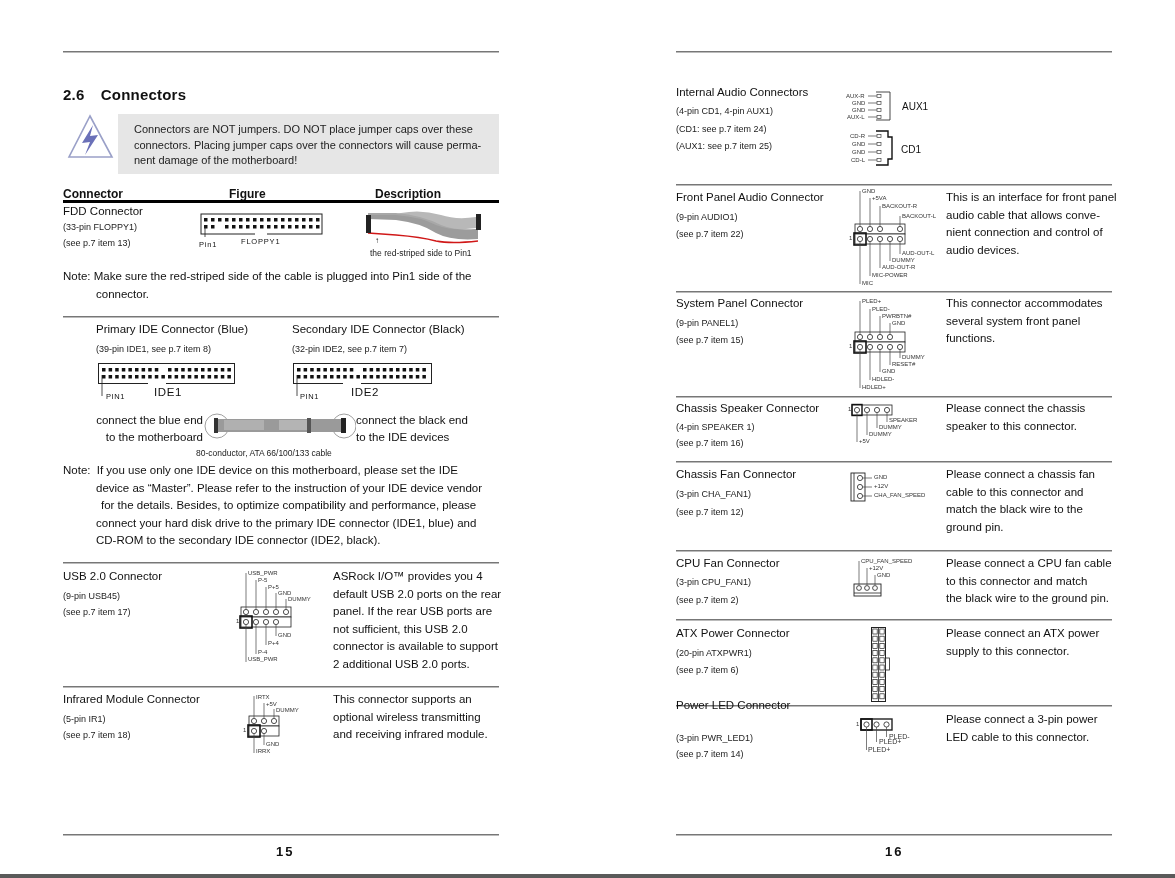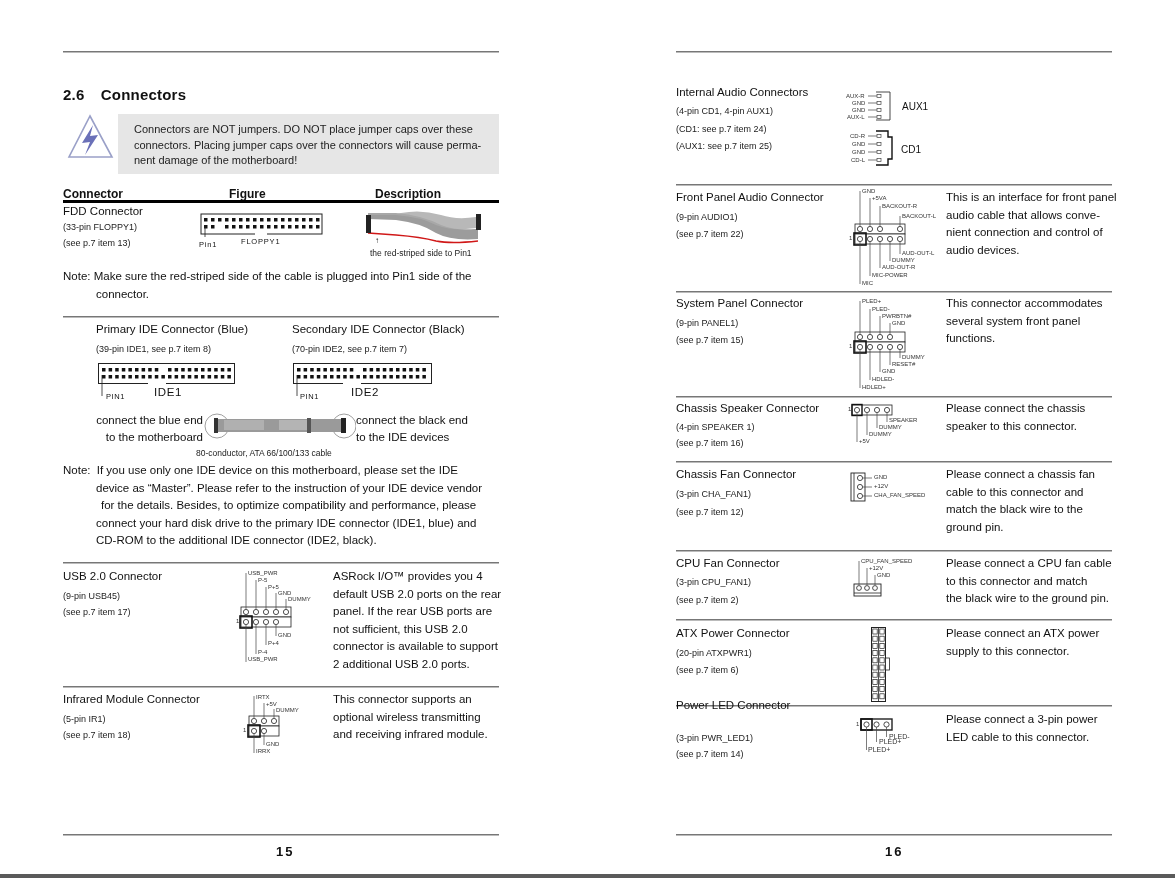--- a/index.html
+++ b/index.html
@@ -114,21 +114,21 @@
     <span>Note:</span>
     <span>Make sure the red-striped side of the cable is plugged into Pin1 side of the</span>
     <div style="margin-left:33px">connector.</div>
   </div>
 
   <div class="hr" style="left:63px;top:316px;width:436px;"></div>
 
   <div class="abs name" style="left:96px;top:323px;">Primary IDE Connector (Blue)</div>
   <div class="abs sub" style="left:96px;top:341px;">(39-pin IDE1, see p.7 item 8)</div>
   <div class="abs name" style="left:292px;top:323px;">Secondary IDE Connector (Black)</div>
-  <div class="abs sub" style="left:292px;top:341px;">(70-pin IDE2, see p.7 item 7)</div>
+  <div class="abs sub" style="left:292px;top:341px;">(32-pin IDE2, see p.7 item 7)</div>
 
   <div class="abs" style="left:98px;top:363px;">
     <svg width="140" height="36" viewBox="0 0 140 36" class="ide-svg">
       <rect x="0.5" y="0.5" width="136" height="20" fill="#fff" stroke="#222"></rect>
       <line x1="50" y1="20.5" x2="68" y2="20.5" stroke="#fff" stroke-width="2"></line>
       <g fill="#111" class="ide-pins">
           <rect x="4" y="5" width="3.5" height="3.5"></rect>
           <rect x="4" y="12" width="3.5" height="3.5"></rect>
           <rect x="10.6" y="5" width="3.5" height="3.5"></rect>
           <rect x="10.6" y="12" width="3.5" height="3.5"></rect>
@@ -246,21 +246,21 @@
     <div>to the IDE devices</div>
   </div>
   <div class="abs sub" style="left:196px;top:445px;font-size:8.5px;">80-conductor, ATA 66/100/133 cable</div>
 
   <div class="abs note" style="left:63px;top:462px;width:440px;">
     <span>Note:</span>
     <span style="margin-left:3px">If you use only one IDE device on this motherboard, please set the IDE</span>
     <div style="margin-left:33px">device as “Master”. Please refer to the instruction of your IDE device vendor</div>
     <div style="margin-left:38px">for the details. Besides, to optimize compatibility and performance, please</div>
     <div style="margin-left:33px">connect your hard disk drive to the primary IDE connector (IDE1, blue) and</div>
-    <div style="margin-left:33px">CD-ROM to the additional IDE connector (IDE2, black).</div>
+    <div style="margin-left:33px">CD-ROM to the secondary IDE connector (IDE2, black).</div>
   </div>
 
   <div class="hr" style="left:63px;top:562px;width:436px;"></div>
 
   <div class="abs name" style="left:63px;top:570px;">USB 2.0 Connector</div>
   <div class="abs sub" style="left:63px;top:588px;">(9-pin USB45)</div>
   <div class="abs sub" style="left:63px;top:604px;">(see p.7 item 17)</div>
   <div class="abs" style="left:236px;top:570px;width:90px;height:95px;">
     <svg width="90" height="95" viewBox="0 0 90 95">
       <rect x="5" y="37" width="50" height="10" fill="#fff" stroke="#222" stroke-width="0.8"></rect>

